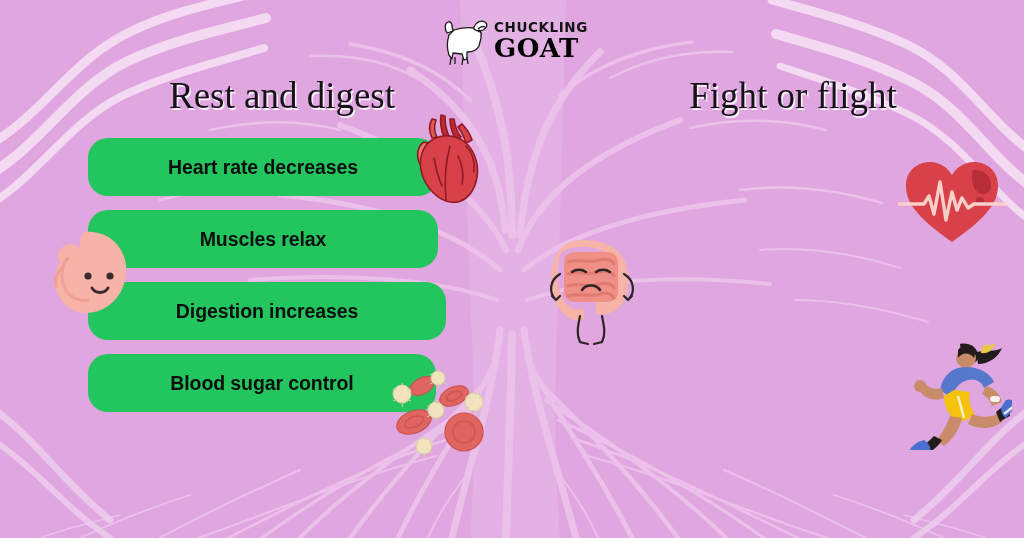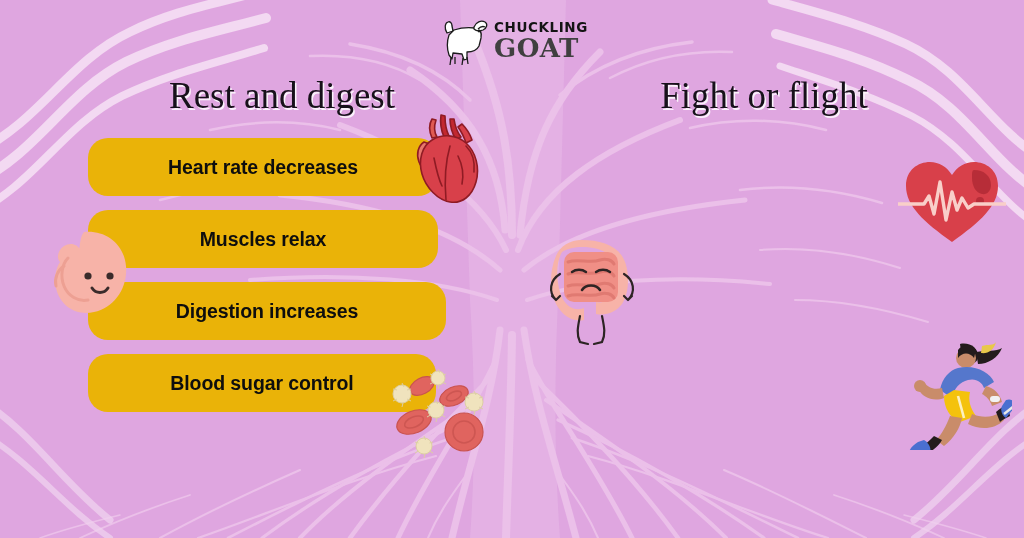--- a/index.html
+++ b/index.html
@@ -23,43 +23,43 @@
     display:flex; align-items:center; gap:4px;
   }
   #logo-mark { width:52px; height:56px; flex:0 0 52px; }
   #logo-text { display:flex; flex-direction:column; line-height:1; padding-top:4px; }
   #logo-line1 {
     font-family:"DejaVu Sans", sans-serif;
     font-size:13.5px; font-weight:700; letter-spacing:0.6px; color:#141414;text-align:right;
   }
   #logo-line2 {
     font-family:"DejaVu Serif", serif;
-    font-size:26px; font-weight:700; letter-spacing:0.5px; color:#404040;
+    font-size:26px; font-weight:700; letter-spacing:0.5px; color:#000000;
     margin-top:1px;
   }
 
   
   .heading {
     position:absolute;
     font-family:"Liberation Serif", serif;
     font-size:37px; font-weight:400; color:#17111a;
     text-shadow:1.5px 1.5px 0 rgba(255,255,255,0.85);
     white-space:nowrap;
   }
   #heading-left  { left:0; top:74px; width:524px; text-align:center;padding-left:40px; }
-  #heading-right { left:559px; top:74px; width:410px; text-align:center; }
+  #heading-right { left:588px; top:74px; width:410px; text-align:center; }
 
   
   .column { position:absolute; top:138px; }
   #col-left  { left:88px;  width:350px; }
   #col-right { left:589px; width:352px; }
 
   .pill {
     height:58px;
-    background:#eab308;
+    background:#22c55e;
     border-radius:20px;
     display:flex; align-items:center; justify-content:center;
     margin-bottom:14px;
     position:relative;
   }
   .pill-label {
     font-family:"Liberation Sans", sans-serif;
     font-size:19.5px; font-weight:700; color:#0e0e0e;
     letter-spacing:-0.1px; white-space:nowrap;
   }

